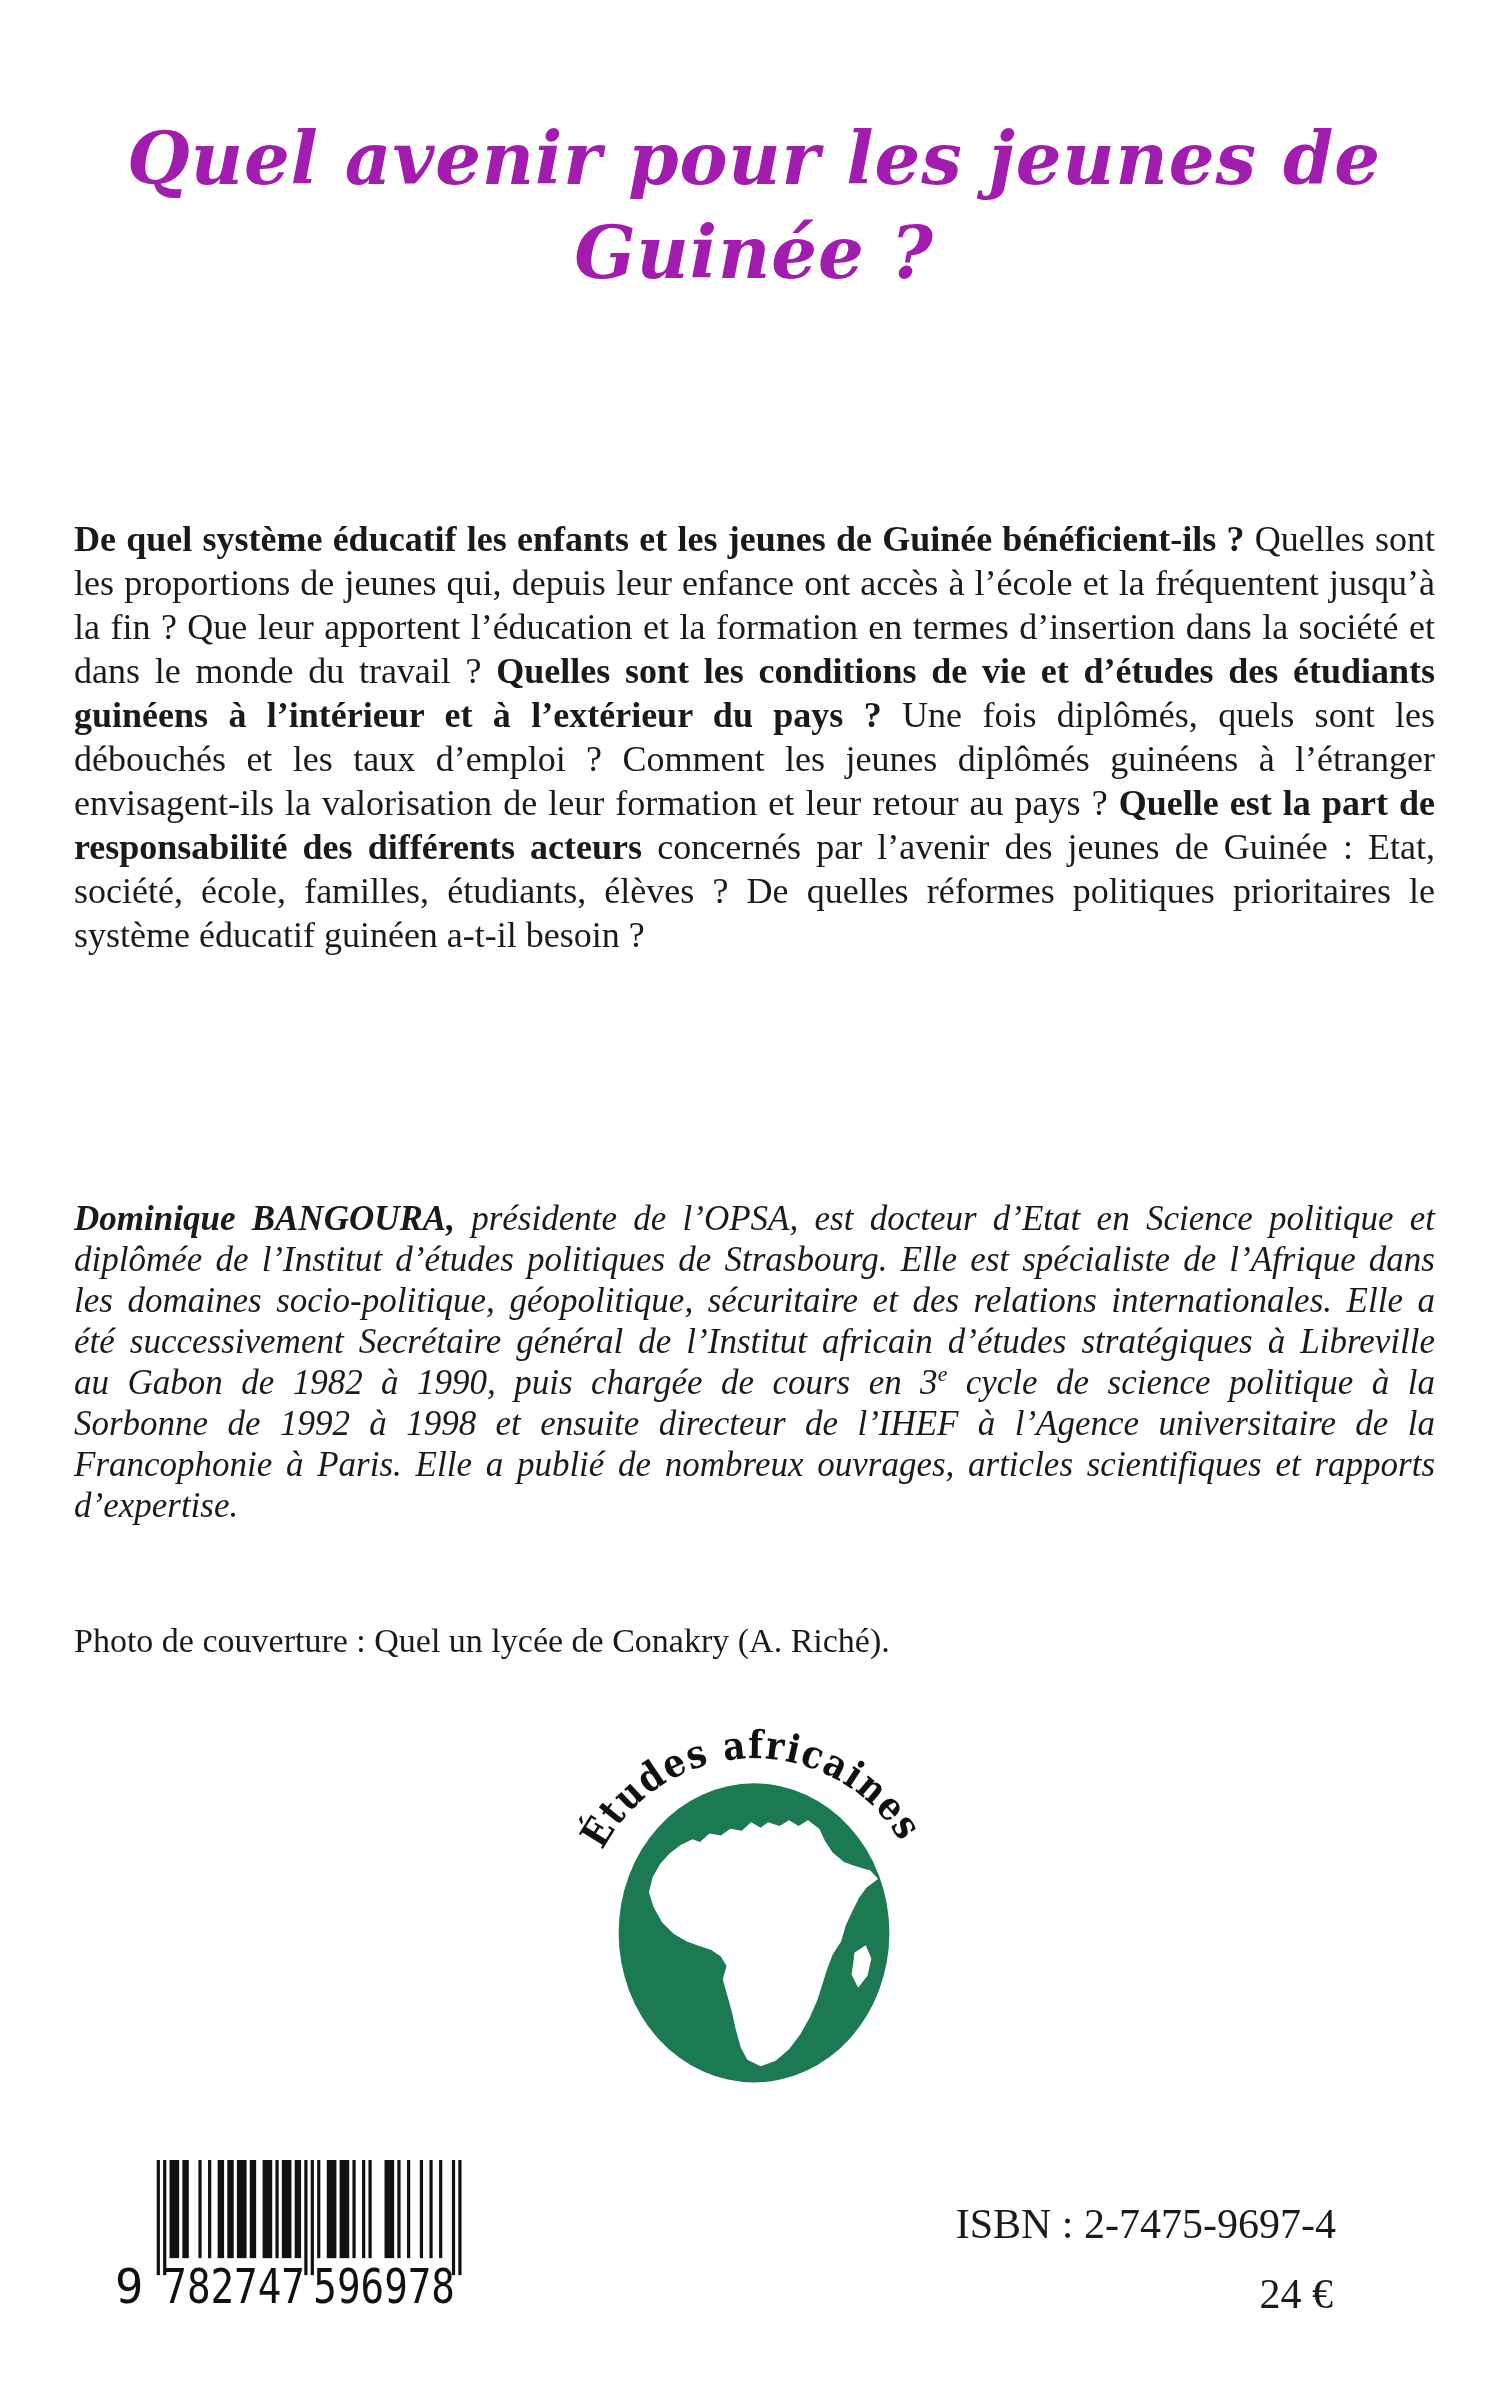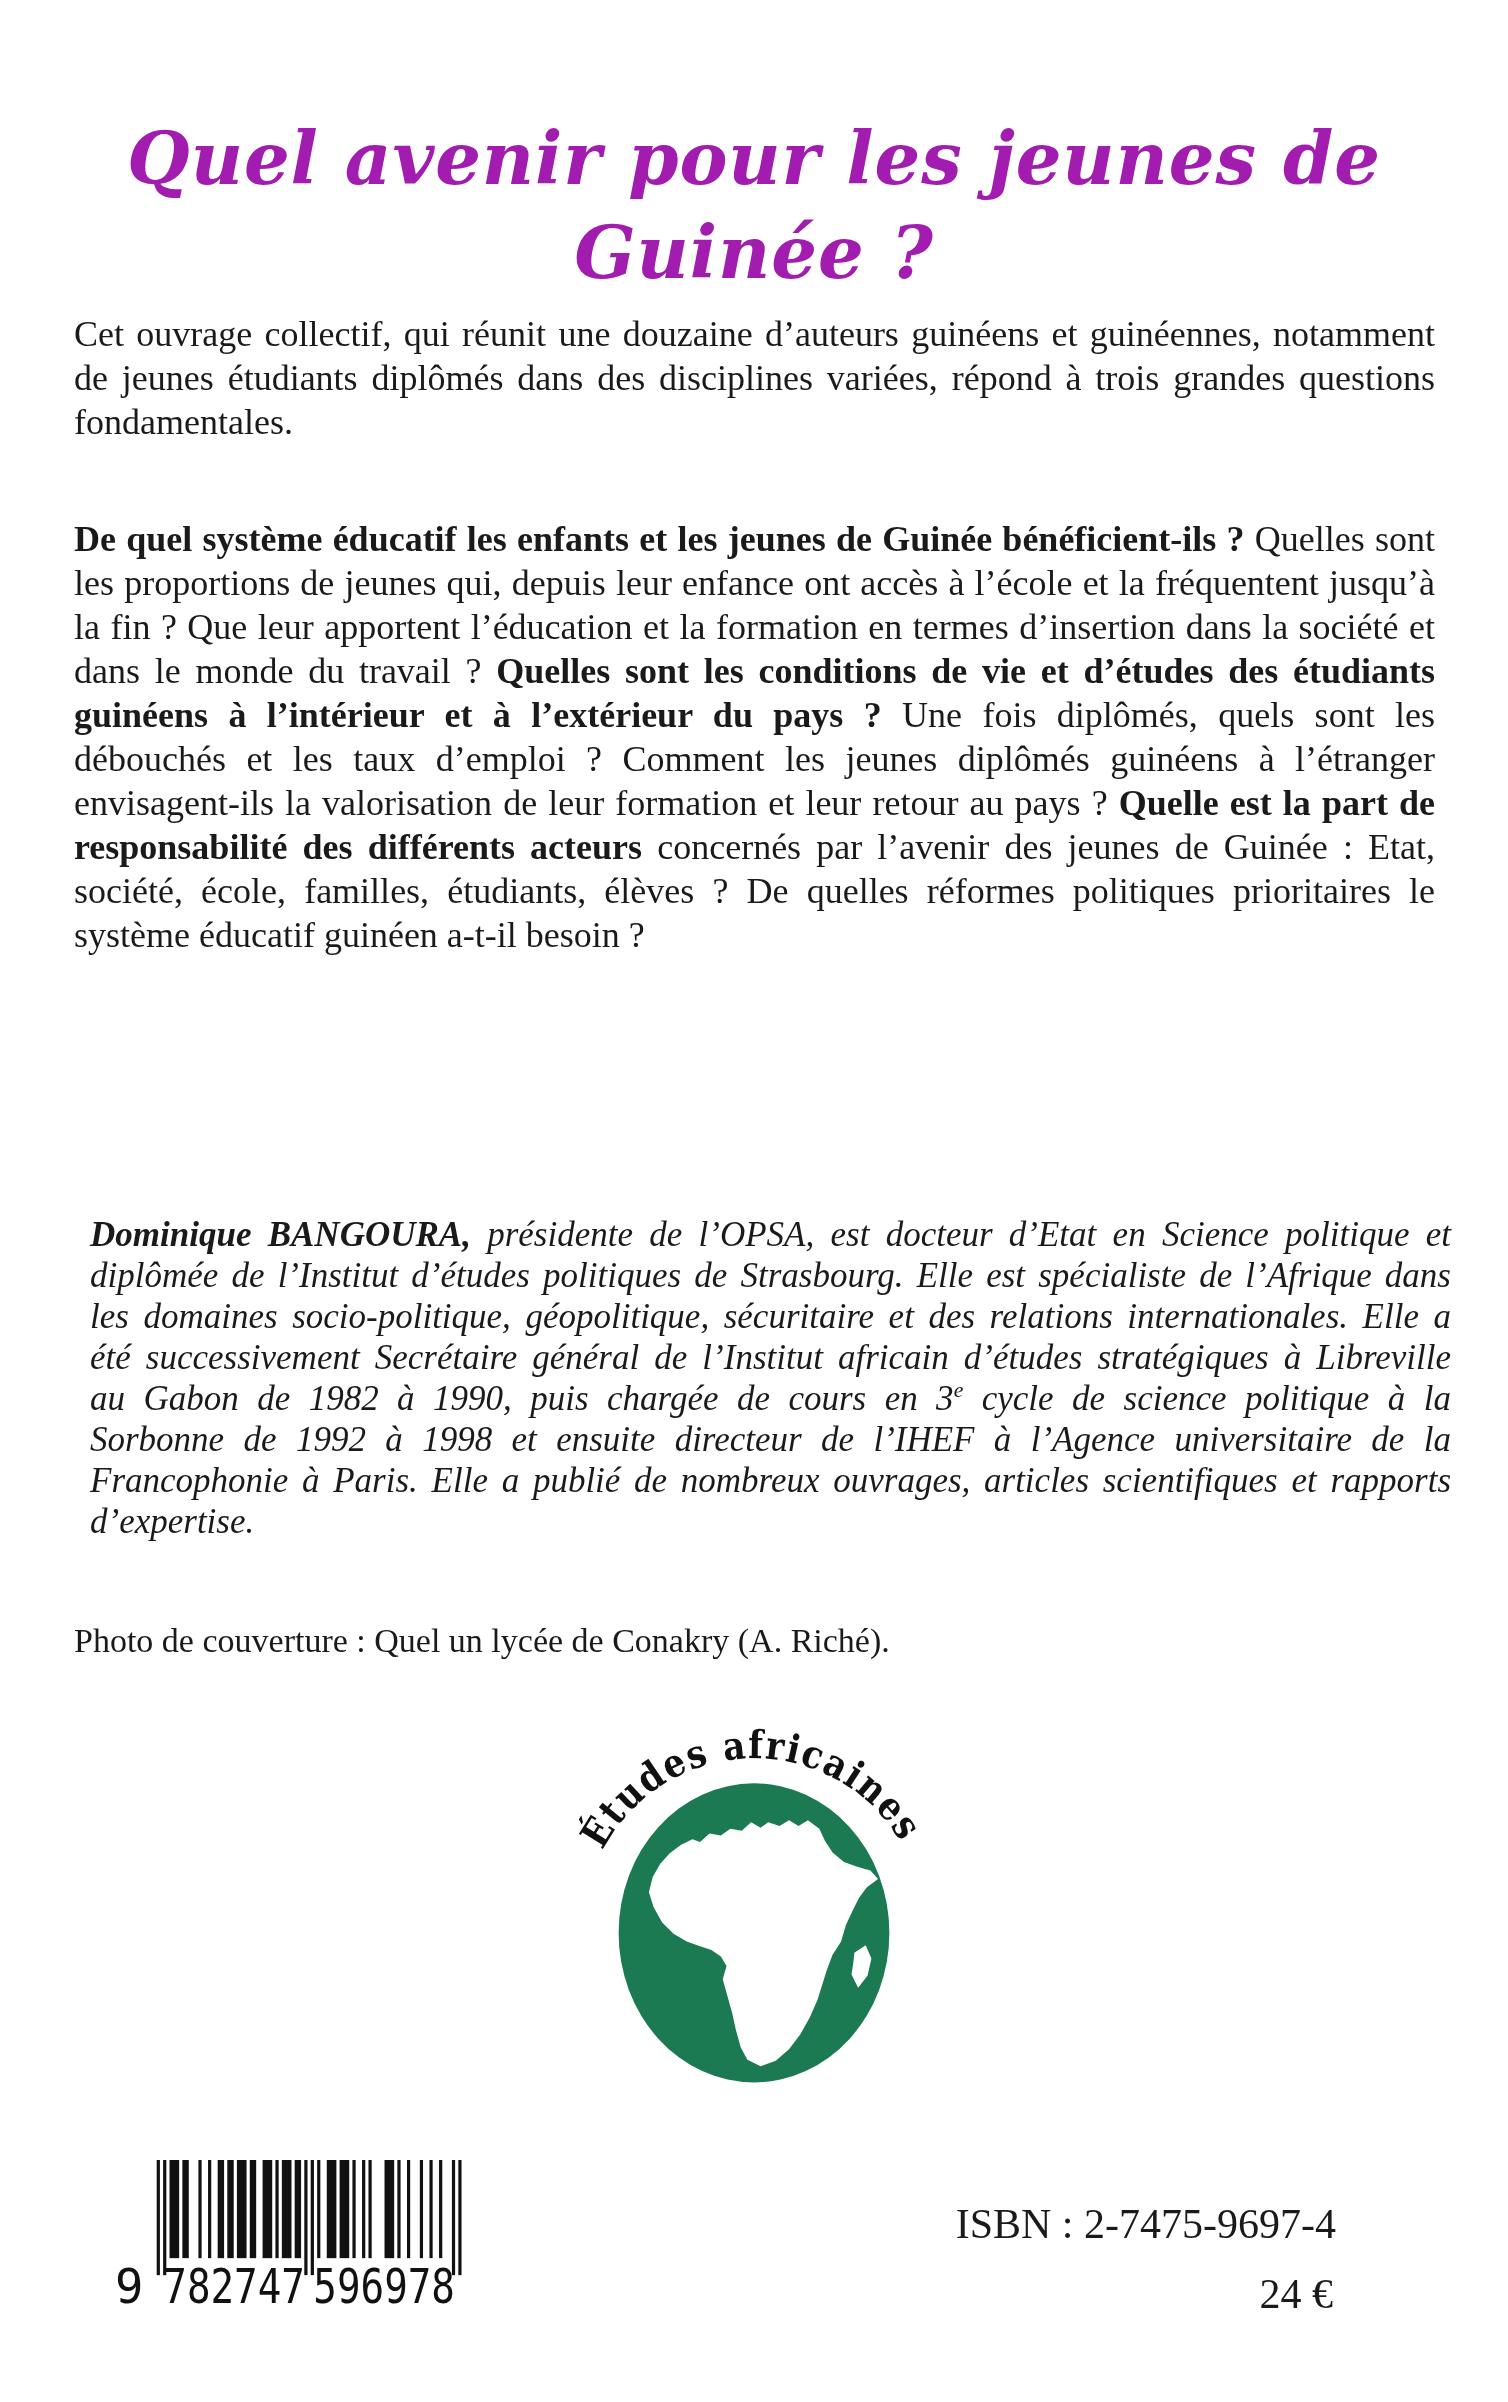--- a/index.html
+++ b/index.html
@@ -27,21 +27,21 @@
     text-align:justify;margin:0;
   }
   .intro{top:312px;}
   .questions{top:517px;}
   .questions b{font-weight:700;}
   .bio{
     position:absolute;left:74px;width:1361px;
     top:1198px;
     font-size:35px;line-height:41px;
     font-style:italic;
-    text-align:justify;margin:16px;
+    text-align:justify;margin:0;
     word-spacing:2.8px;
   }
   .bio .author{font-weight:700;}
   .bio sup{font-size:0.62em;line-height:0;}
   .credit{
     position:absolute;left:74px;width:1361px;top:1620px;
     font-size:34px;line-height:42px;margin:0;
   }
   .credit .credit-label{}
   .logo{position:absolute;left:541px;top:1718px;width:426px;height:426px;}
@@ -66,21 +66,20 @@
     font-size:42px;line-height:1.1;text-align:center;
   }
 </style>
 </head>
 <body>
 
 <div class="page">
 
   <h1 class="title">Quel avenir pour les jeunes de Guinée&nbsp;?</h1>
 
-  <p class="body-par intro"><span>Cet ouvrage collectif, qui réunit une douzaine d’auteurs guinéens et guinéennes, notamment de jeunes étudiants diplômés dans des disciplines variées, répond à trois grandes questions fondamentales.</span></p>
 
   <p class="body-par questions"><b>De quel système éducatif les enfants et les jeunes de Guinée bénéficient-ils&nbsp;?</b><span> Quelles sont les proportions de jeunes qui, depuis leur enfance ont accès à l’école et la fréquentent jusqu’à la fin&nbsp;? Que leur apportent l’éducation et la formation en termes d’insertion dans la société et dans le monde du travail&nbsp;? </span><b>Quelles sont les conditions de vie et d’études des étudiants guinéens à l’intérieur et à l’extérieur du pays&nbsp;?</b><span> Une fois diplômés, quels sont les débouchés et les taux d’emploi&nbsp;? Comment les jeunes diplômés guinéens à l’étranger envisagent-ils la valorisation de leur formation et leur retour au pays&nbsp;? </span><b>Quelle est la part de responsabilité des différents acteurs</b><span> concernés par l’avenir des jeunes de Guinée&nbsp;: Etat, société, école, familles, étudiants, élèves&nbsp;? De quelles réformes politiques prioritaires le système éducatif guinéen a-t-il besoin&nbsp;?</span></p>
 
   <p class="bio"><b class="author">Dominique BANGOURA,</b><span> présidente de l’OPSA, est docteur d’Etat en Science politique et diplômée de l’Institut d’études politiques de Strasbourg. Elle est spécialiste de l’Afrique dans les domaines socio-politique, géopolitique, sécuritaire et des relations internationales. Elle a été successivement Secrétaire général de l’Institut africain d’études stratégiques à Libreville au Gabon de 1982 à 1990, puis chargée de cours en 3</span><sup>e</sup><span> cycle de science politique à la Sorbonne de 1992 à 1998 et ensuite directeur de l’IHEF à l’Agence universitaire de la Francophonie à Paris. Elle a publié de nombreux ouvrages, articles scientifiques et rapports d’expertise.</span></p>
 
   <p class="credit"><span class="credit-label">Photo de couverture&nbsp;:</span><span> Quel un lycée de Conakry (A. Riché).</span></p>
 
   <div class="logo">
     <svg viewBox="0 0 450 450">
       <defs>

